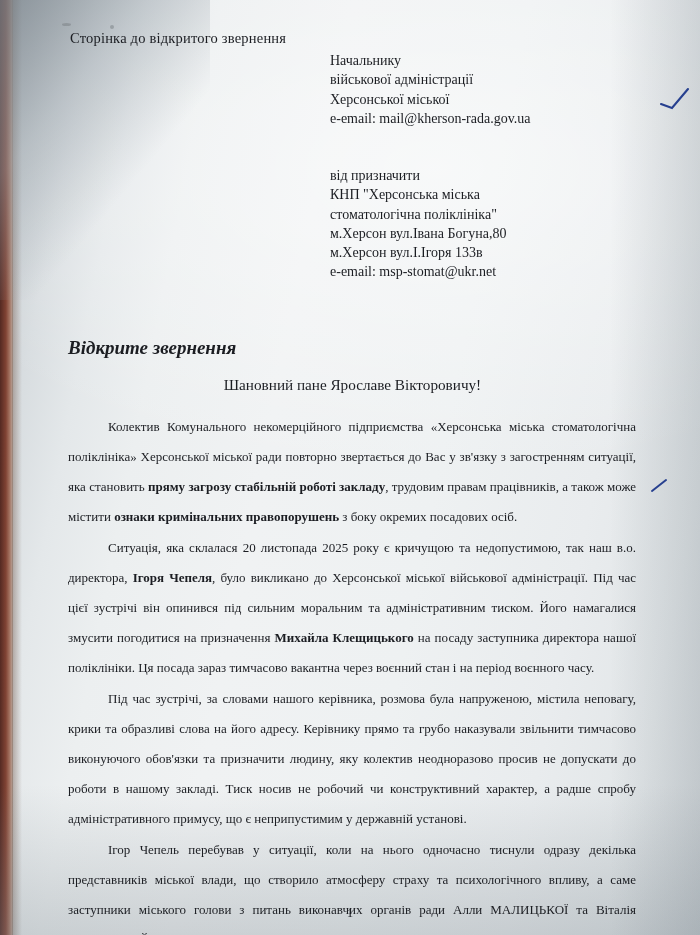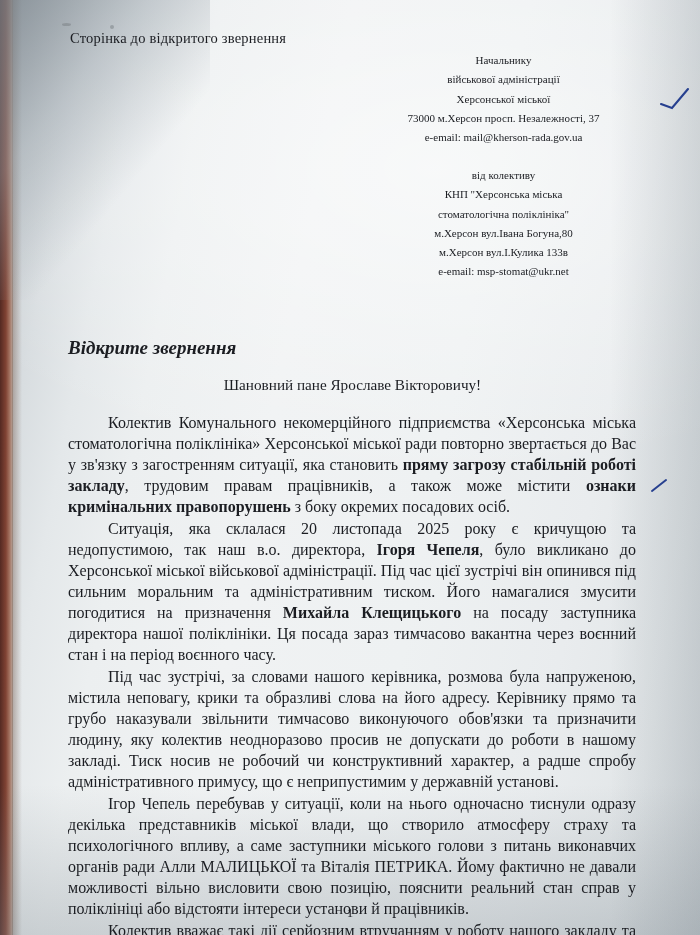--- a/index.html
+++ b/index.html
@@ -57,43 +57,43 @@
   }
   .speck { position: absolute; background: rgba(120,125,130,.5); border-radius: 50%; }
 
   .content { position: absolute; left: 0; top: 0; width: 700px; height: 935px; }
 
   .hdr-line {
     position: absolute; left: 70px; top: 30px;
     font-size: 14.5px; letter-spacing: .2px;
   }
   .addr {
-    position: absolute; text-align: center;
-    font-size: 11px; line-height: 19.3px;
+    position: absolute; text-align: left;
+    font-size: 14px; line-height: 19.3px;
   }
   .addr-1 { left: 330px; top: 51px; width: 347px; }
   .addr-2 { left: 330px; top: 166px; width: 347px; }
   .addr div { white-space: nowrap; }
 
   .open-title {
     position: absolute; left: 68px; top: 337px;
     font-style: italic; font-weight: bold; font-size: 19px;
   }
   .salute {
     position: absolute; left: 70px; top: 376px; width: 565px;
     text-align: center; font-weight: normal; font-size: 15.2px;
   }
 
   .body { position: absolute; left: 68px; top: 412px; width: 568px; }
   .body p {
     margin: 0 0 1px 0;
     text-align: justify;
     text-indent: 40px;
-    font-size: 16px;
-    line-height: 21px;
+    font-size: 13px;
+    line-height: 30px;
     hyphens: none;
   }
   .body p b { font-weight: bold; }
 
   .pageno {
     position: absolute; left: 0; top: 905px; width: 700px;
     text-align: center; font-size: 13px;
   }
 
   
@@ -116,29 +116,28 @@
   <div class="speck" style="left:110px;top:25px;width:4px;height:4px;"></div>
 
   <div class="content">
 
     <div class="hdr-line">Сторінка до відкритого звернення</div>
 
     <div class="addr addr-1" id="addressee">
         <div>Начальнику</div>
         <div>військової адміністрації</div>
         <div>Херсонської міської</div>
-        <div>73000 м.Херсон просп. Незалежності, 37</div>
         <div>e-email: mail@kherson-rada.gov.ua</div>
       </div>
     <div class="addr addr-2" id="sender">
-        <div>від колективу</div>
+        <div>від призначити</div>
         <div>КНП "Херсонська міська</div>
         <div>стоматологічна поліклініка"</div>
         <div>м.Херсон вул.Івана Богуна,80</div>
-        <div>м.Херсон вул.І.Кулика 133в</div>
+        <div>м.Херсон вул.І.Ігоря 133в</div>
         <div>e-email: msp-stomat@ukr.net</div>
       </div>
 
     <div class="open-title">Відкрите звернення</div>
     <div class="salute">Шановний пане Ярославе Вікторовичу!</div>
 
     <div class="body" id="body">
         <p><span>Колектив Комунального некомерційного підприємства «Херсонська міська стоматологічна поліклініка» Херсонської міської ради повторно звертається до Вас у зв'язку з загостренням ситуації, яка становить </span><b>пряму загрозу стабільній роботі закладу</b><span>, трудовим правам працівників, а також може містити </span><b>ознаки кримінальних правопорушень</b><span> з боку окремих посадових осіб.</span></p>
         <p><span>Ситуація, яка склалася 20 листопада 2025 року є кричущою та недопустимою, так наш в.о. директора, </span><b>Ігоря Чепеля</b><span>, було викликано до Херсонської міської військової адміністрації. Під час цієї зустрічі він опинився під сильним моральним та адміністративним тиском. Його намагалися змусити погодитися на призначення </span><b>Михайла Клещицького</b><span> на посаду заступника директора нашої поліклініки. Ця посада зараз тимчасово вакантна через воєнний стан і на період воєнного часу.</span></p>
         <p><span>Під час зустрічі, за словами нашого керівника, розмова була напруженою, містила неповагу, крики та образливі слова на його адресу. Керівнику прямо та грубо наказували звільнити тимчасово виконуючого обов'язки та призначити людину, яку колектив неодноразово просив не допускати до роботи в нашому закладі. Тиск носив не робочий чи конструктивний характер, а радше спробу адміністративного примусу, що є неприпустимим у державній установі.</span></p>

